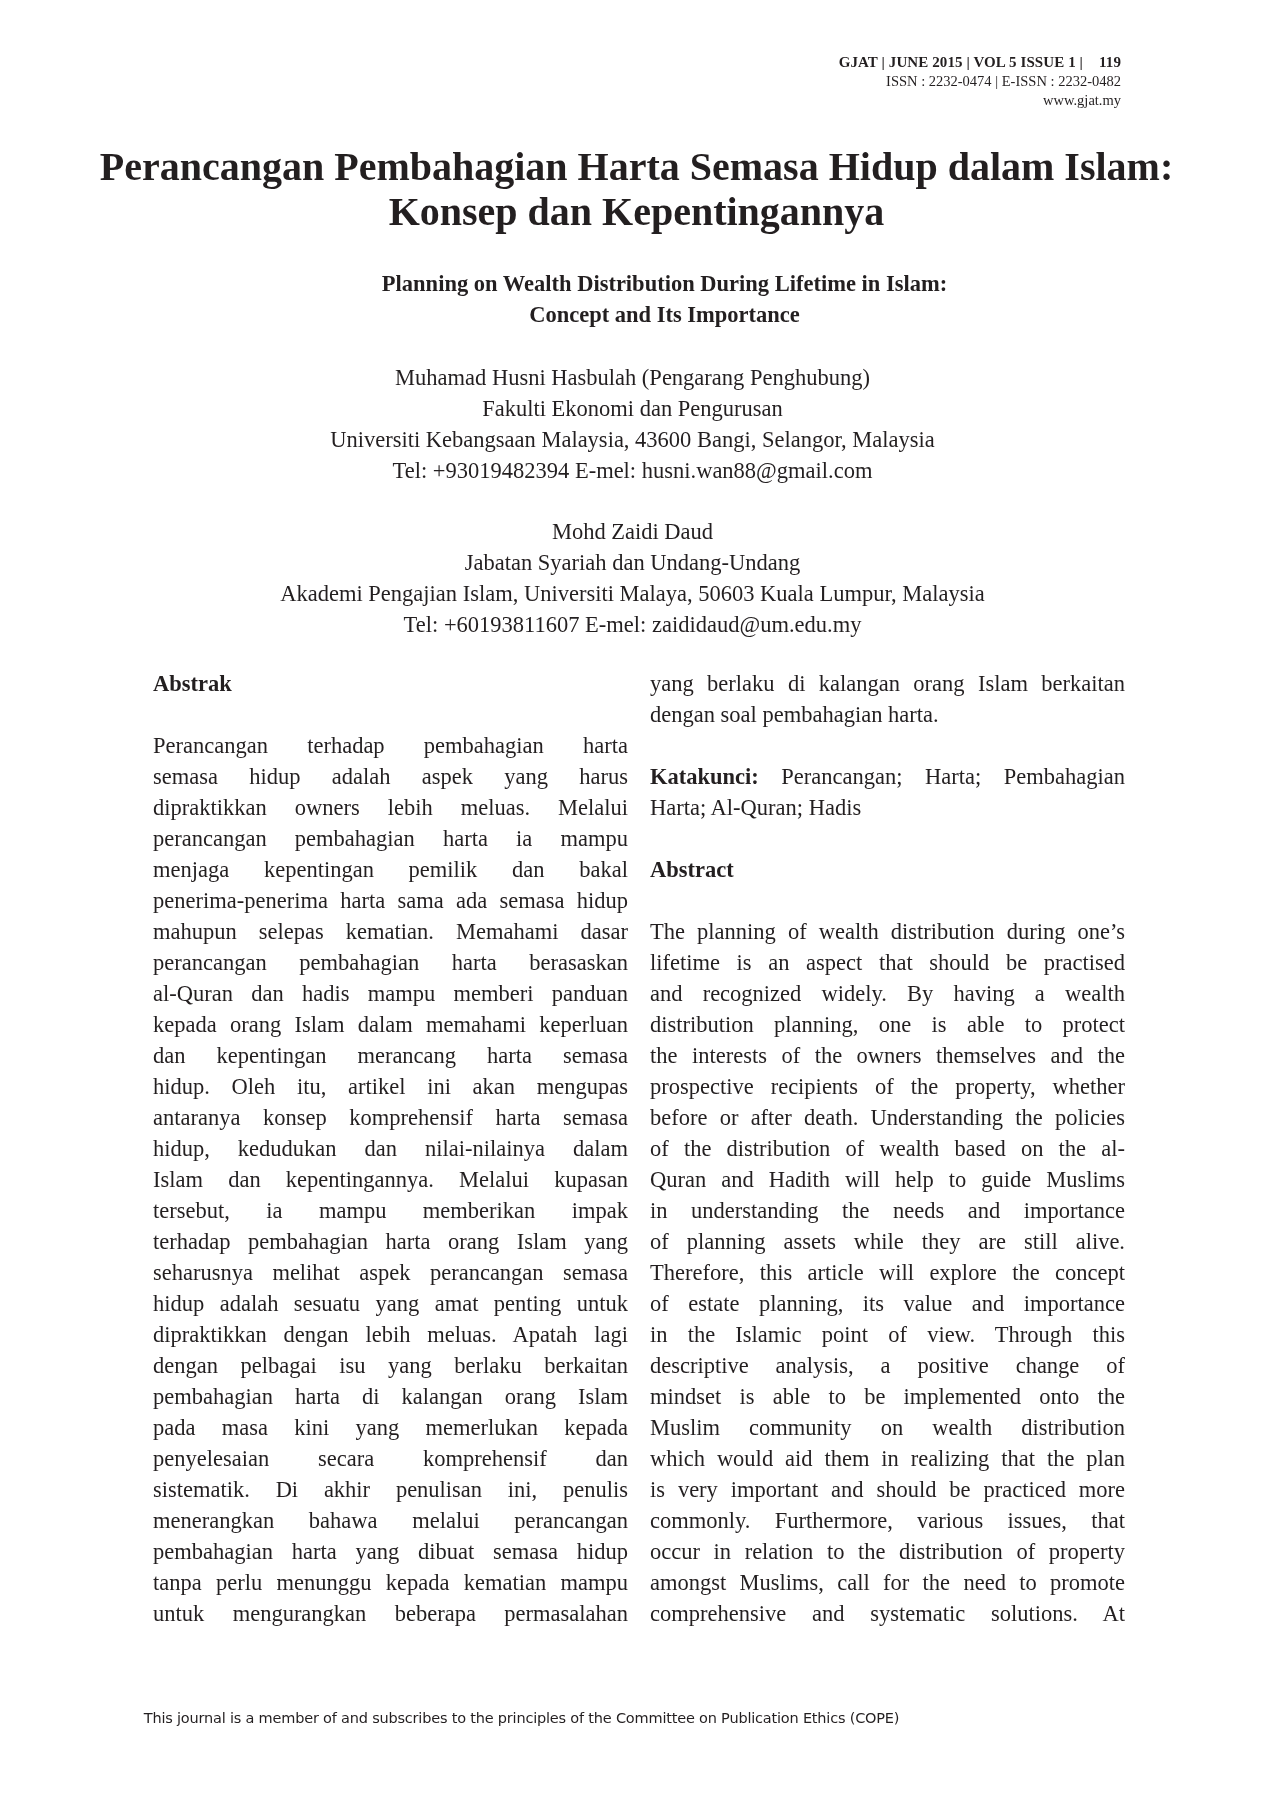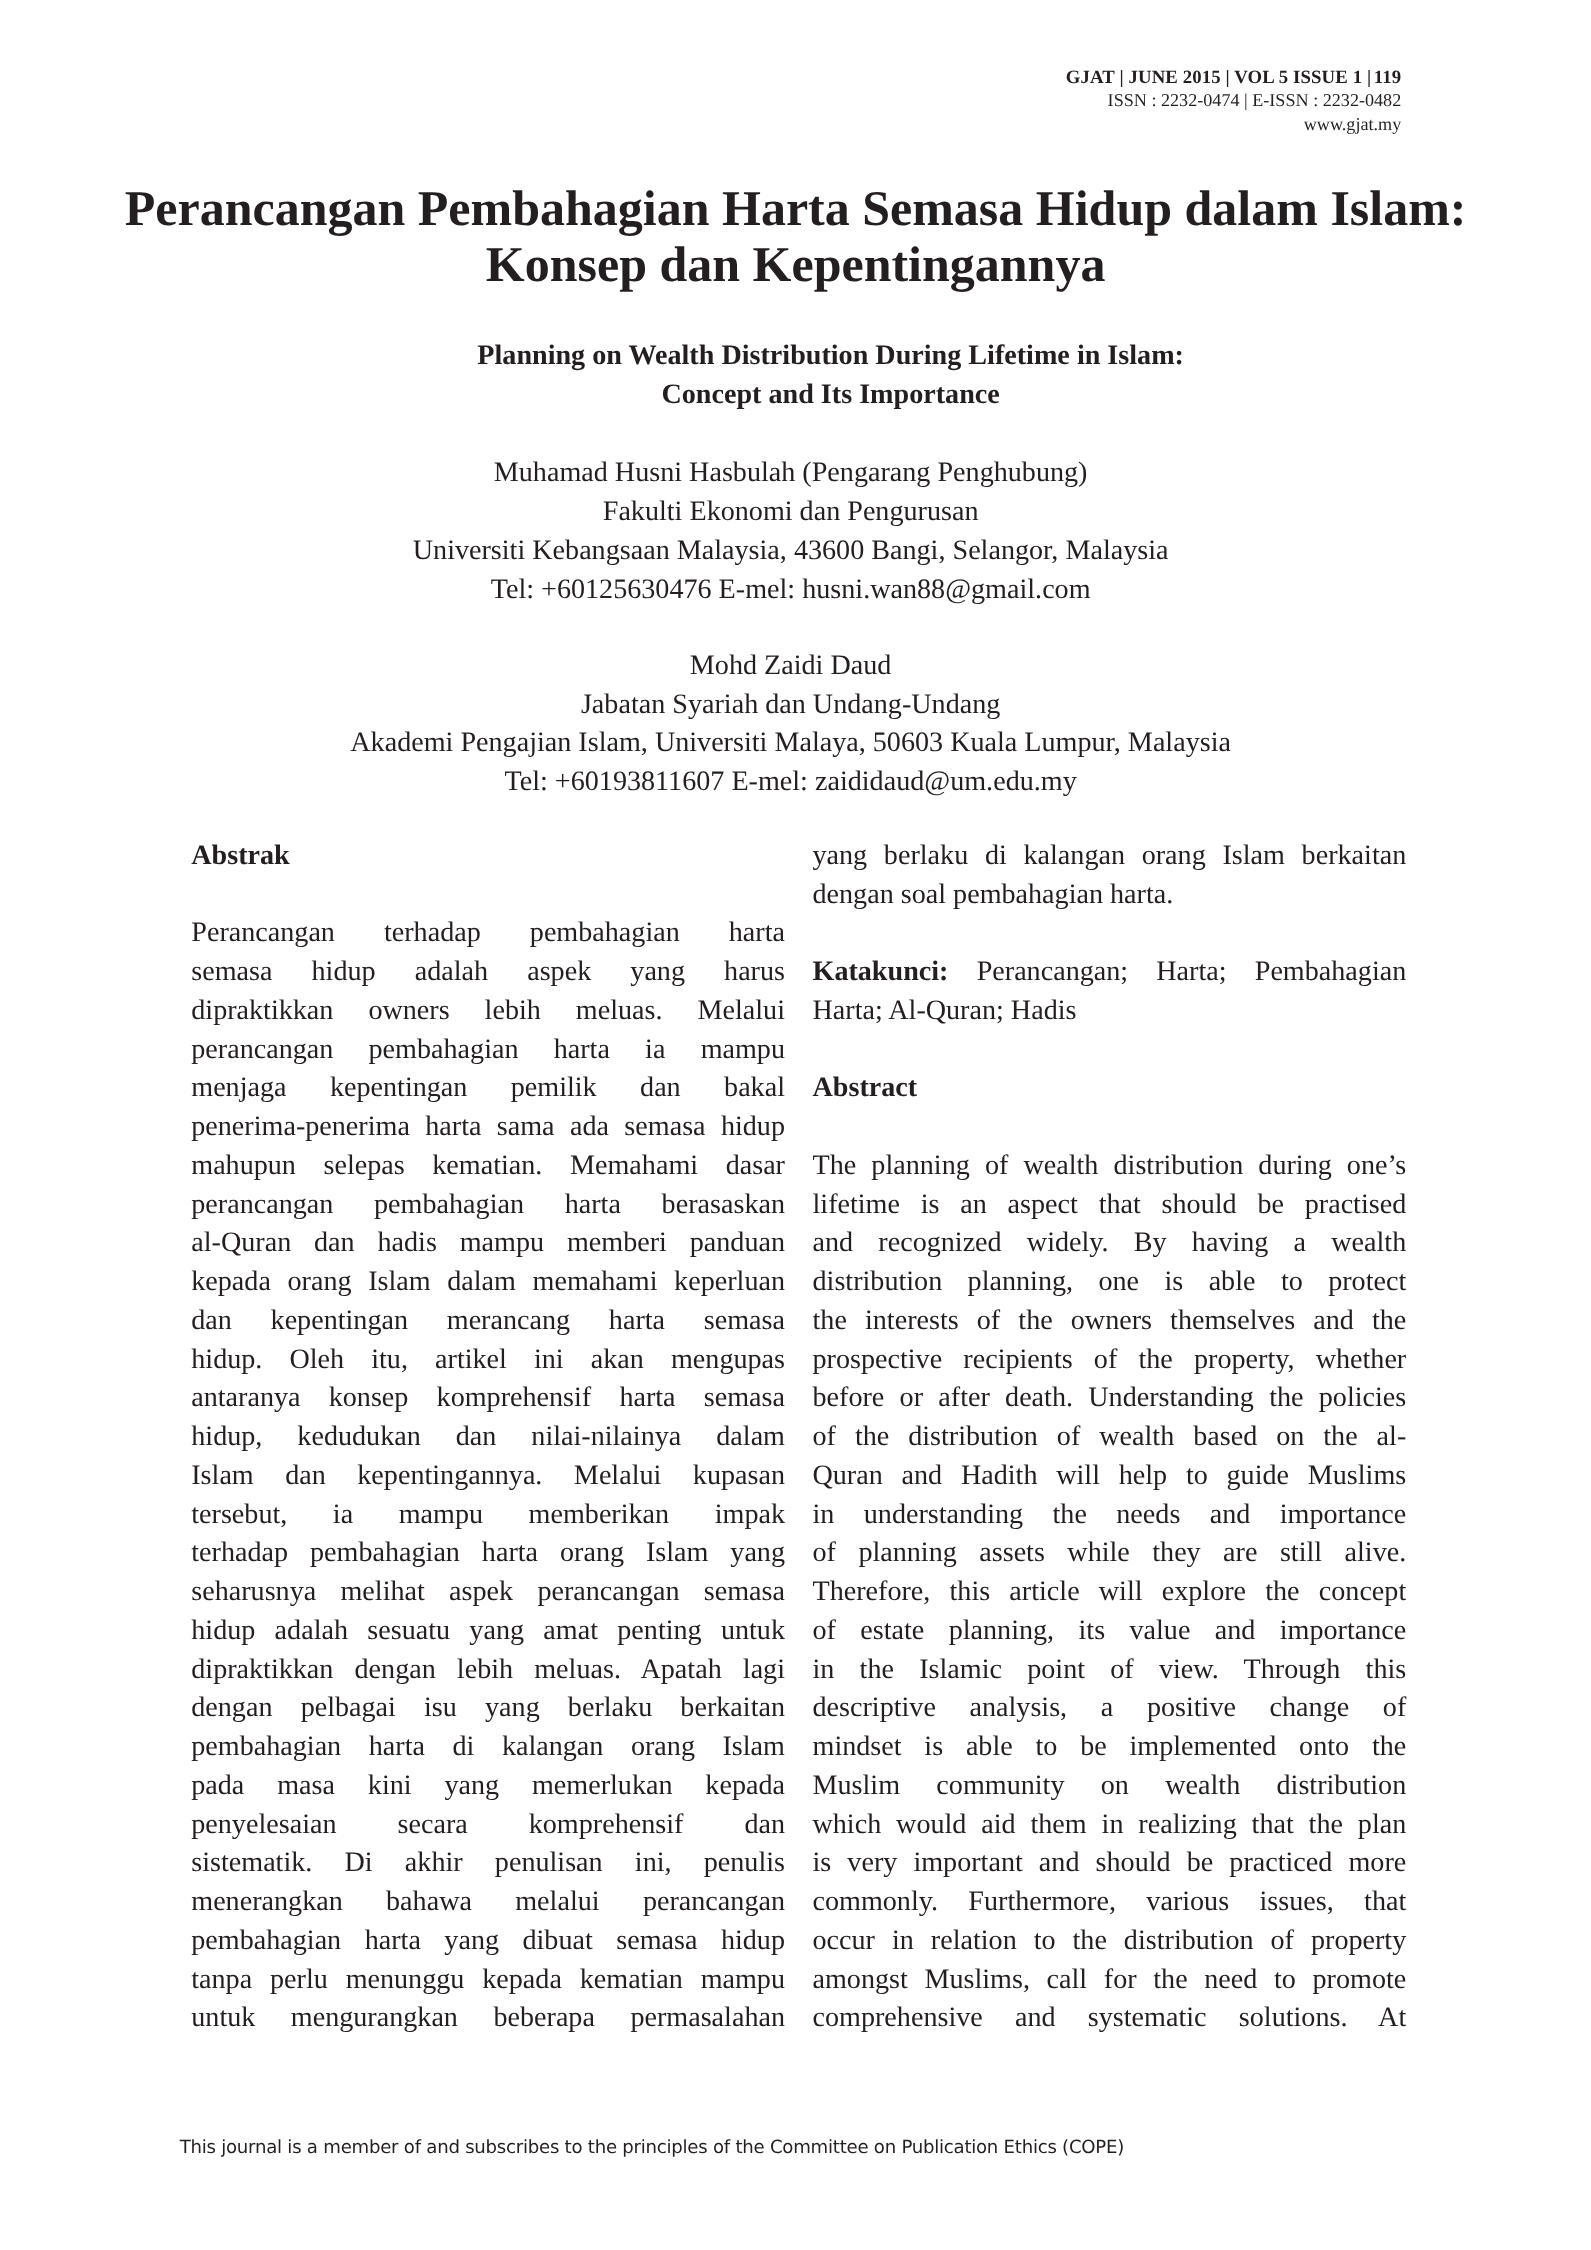--- a/index.html
+++ b/index.html
@@ -1,20 +1,20 @@
 <!DOCTYPE html>
 <html><head>
   <meta charset="utf-8">
   <style>
     html, body { margin: 0; padding: 0; background: #ffffff; }
     body { width: 1273px; height: 1800px; position: relative; overflow: hidden; color: #231f20; font-family: "Liberation Serif", "DejaVu Serif", serif; }
 
     .header-block { position: absolute; right: 152px; top: 52px; text-align: right; }
     .header-line1 { font-size: 15px; font-weight: bold; line-height: 20px; letter-spacing: 0.1px; }
-    .header-line1 .pg { margin-left: 2px; }
+    .header-line1 .pg { margin-left: 16px; }
     .header-line { font-size: 14.5px; line-height: 19px; }
 
     .title { position: absolute; left: 0; width: 1273px; top: 144px; text-align: center; font-weight: bold; font-size: 40px; line-height: 45px; }
     .subtitle { position: absolute; left: 0; width: 1273px; top: 268px; text-align: center; font-weight: bold; font-size: 22.5px; line-height: 31px; padding-left: 28px; }
 
     .affil { position: absolute; left: 0; width: 1265px; text-align: center; font-size: 22.5px; line-height: 31px; }
     .affil.a1 { top: 362px; }
     .affil.a2 { top: 516px; }
 
     .col { position: absolute; width: 475px; font-size: 22.5px; line-height: 31px; }
@@ -44,21 +44,21 @@
 
 <div class="subtitle">
   <div>Planning on Wealth Distribution During Lifetime in Islam:</div>
   <div>Concept and Its Importance</div>
 </div>
 
 <div class="affil a1">
   <div>Muhamad Husni Hasbulah (Pengarang Penghubung)</div>
   <div>Fakulti Ekonomi dan Pengurusan</div>
   <div>Universiti Kebangsaan Malaysia, 43600 Bangi, Selangor, Malaysia</div>
-  <div>Tel: +60125630476 E-mel: husni.wan88@gmail.com</div>
+  <div>Tel: +93019482394 E-mel: husni.wan88@gmail.com</div>
 </div>
 
 <div class="affil a2">
   <div>Mohd Zaidi Daud</div>
   <div>Jabatan Syariah dan Undang-Undang</div>
   <div>Akademi Pengajian Islam, Universiti Malaya, 50603 Kuala Lumpur, Malaysia</div>
   <div>Tel: +60193811607 E-mel: zaididaud@um.edu.my</div>
 </div>
 
 <div class="col left">

